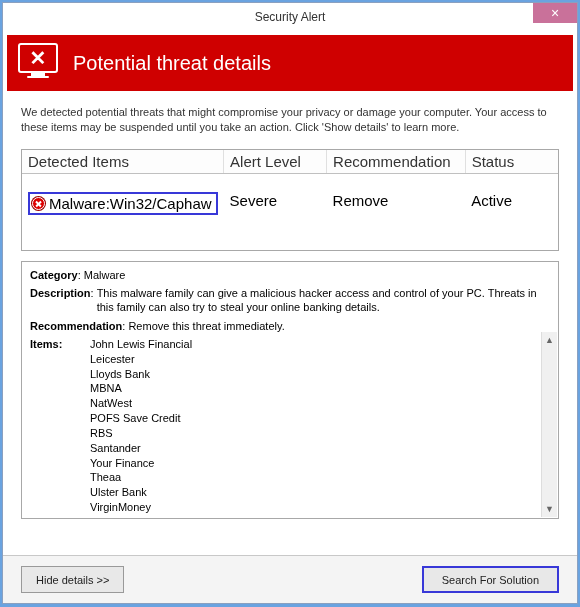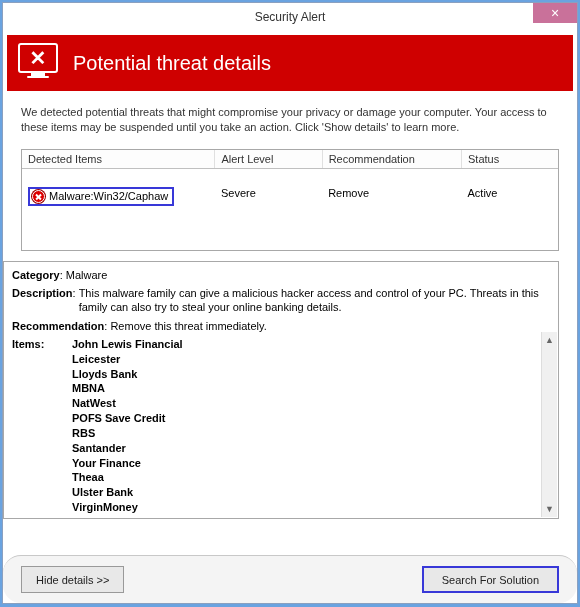--- a/index.html
+++ b/index.html
@@ -75,21 +75,21 @@
     padding: 10px 18px 14px 18px;
     color: #333;
     line-height: 1.35;
   }
   .table-wrap {
     margin: 0 18px 10px 18px;
     border: 1px solid #a8a8a8;
     height: 102px;
     overflow: hidden;
   }
-  table { width: 100%; border-collapse: collapse; font-size: 11px; }
+  table { width: 100%; border-collapse: collapse; font-size: 15px; }
   th {
     text-align: left;
     font-weight: normal;
     padding: 3px 6px;
     border-bottom: 1px solid #c0c0c0;
     background: #fdfdfd;
     color: #333;
   }
   th + th { border-left: 1px solid #e0e0e0; margin-left: 44px; }
   td { padding: 18px 6px; vertical-align: top; }
@@ -112,30 +112,30 @@
   .err-icon::before, .err-icon::after {
     content: "";
     position: absolute;
     left: 2px; top: 5px;
     width: 7px; height: 1.8px;
     background: #fff;
   }
   .err-icon::before { transform: rotate(45deg); }
   .err-icon::after  { transform: rotate(-45deg); }
   .details-box {
-    margin: 0 18px 10px 0;
+    margin: 0 18px 10px 18px;
     border: 1px solid #a8a8a8;
     padding: 6px 8px 4px 8px;
     height: 258px;
     position: relative;
     overflow: hidden;
   }
   .details-box .row { margin-bottom: 4px; line-height: 1.3; }
   .details-box b { color: #000; }
-  .items-row { display: flex; align-items: flex-start; font-weight: bold; }
+  .items-row { display: flex; align-items: flex-start; }
   .items-label { width: 58px; flex-shrink: 0; }
   .items-list { flex: 1; padding-left: 2px; }
   .items-list div { line-height: 1.35; }
   .scrollbar {
     position: absolute;
     right: 1px; top: 70px; bottom: 1px; width: 16px;
     background: #f0f0f0;
     border-left: 1px solid #ddd;
     display: flex; flex-direction: column; justify-content: space-between;
     align-items: center;
@@ -146,21 +146,20 @@
     color: #666; font-size: 9px;
   }
   .footer {
     margin-top: auto;
     border-top: 1px solid #c8c8c8;
     background: #f4f4f4;
     padding: 10px 18px;
     display: flex;
     justify-content: space-between;
     height: 48px;
-    border-radius: 18px;
   }
   .btn {
     background: #e8e8e8;
     border: 1px solid #999;
     padding: 4px 14px;
     font-size: 11px;
     color: #222;
     font-family: inherit;
   }
   .btn-primary {

